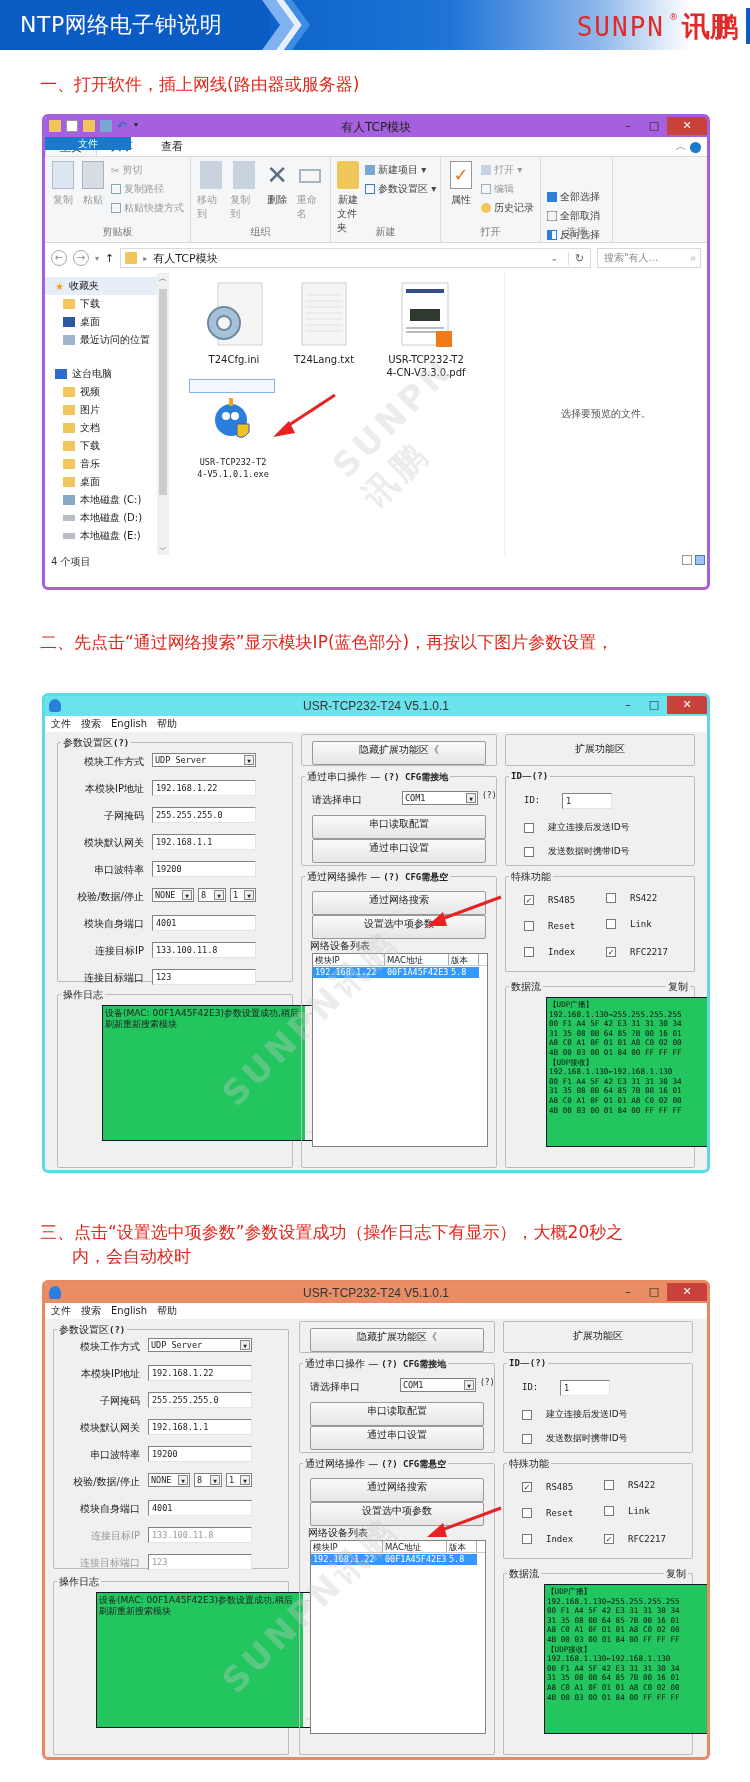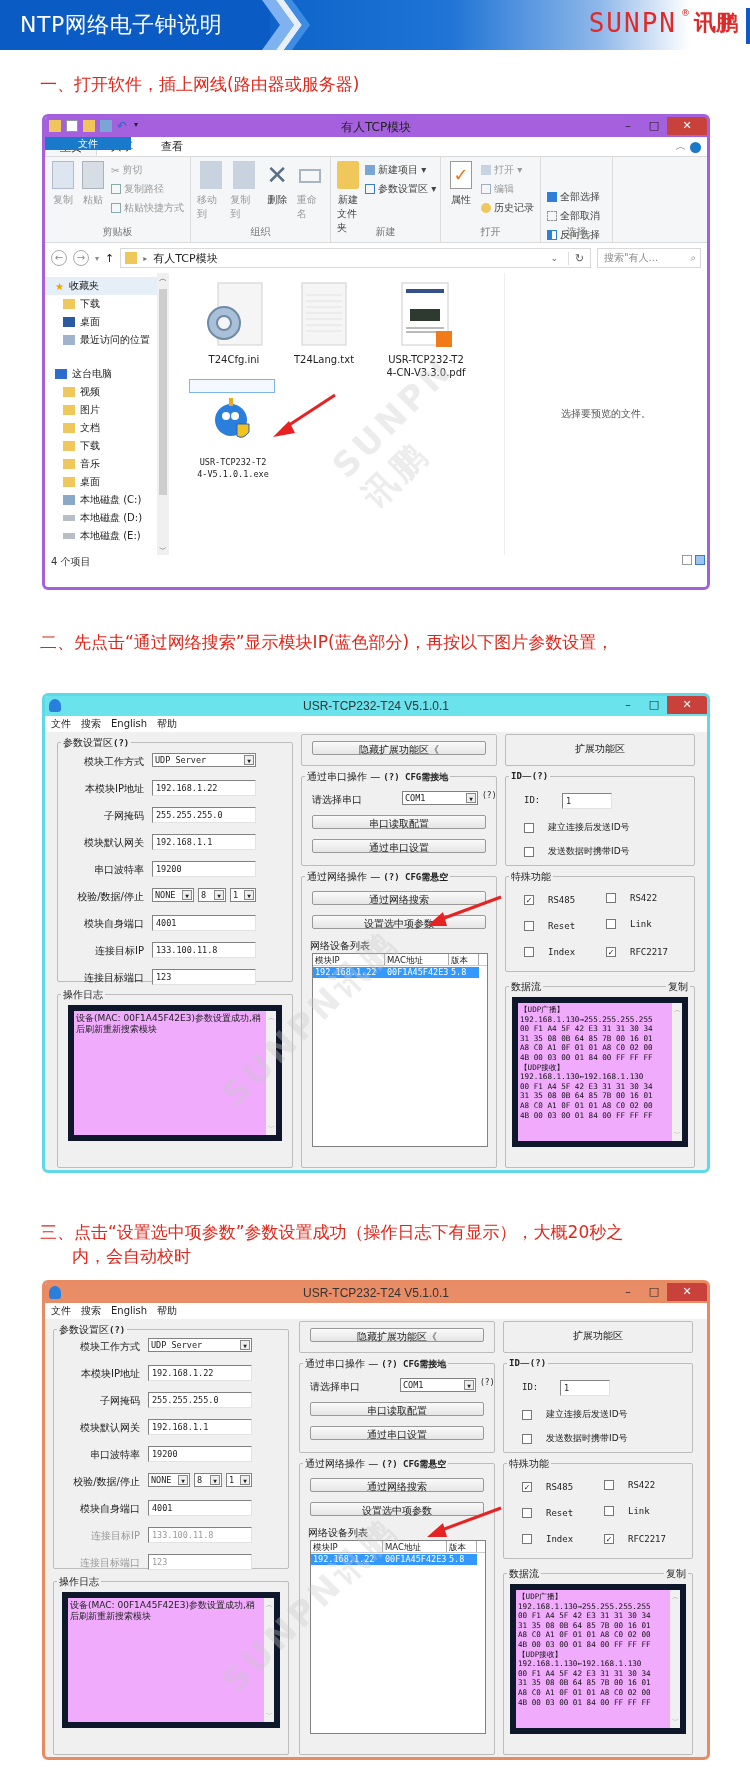--- a/index.html
+++ b/index.html
@@ -3,21 +3,21 @@
 <meta charset="utf-8">
 <style>
 *{box-sizing:border-box;margin:0;padding:0;}
 body{width:750px;height:1782px;background:#fff;font-family:"DejaVu Sans","Liberation Sans",sans-serif;position:relative;overflow:hidden;color:#222;}
 .banner{position:absolute;left:0;top:0;width:750px;height:50px;background:linear-gradient(90deg,#0a55b8 0%,#0e63c9 35%,#1f74d6 60%,#8fb8ea 80%,#ffffff 92%);}
 .banner-left{position:absolute;left:0;top:0;width:270px;height:50px;background:#0b5bc4;clip-path:polygon(0 0,100% 0,100% 100%,0 100%);}
 .banner-title{position:absolute;left:20px;top:10px;font-size:22px;color:#fff;letter-spacing:0.5px;}
 .chevrons{position:absolute;left:262px;top:0;width:60px;height:50px;}
 .brand{position:absolute;right:12px;top:8px;display:flex;align-items:center;gap:4px;}
 .brand-sunpn{font-family:"DejaVu Sans Mono",monospace;font-size:26px;color:#e02a2a;letter-spacing:2px;font-weight:normal;}
-.brand-cn{font-size:22px;color:#e02a2a;font-weight:bold;text-align:center;}
+.brand-cn{font-size:28px;color:#e02a2a;font-weight:bold;text-align:center;}
 .brand-reg{font-size:9px;color:#e02a2a;position:relative;top:-10px;}
 .brand-bar{position:absolute;right:0;top:8px;width:4px;height:36px;background:#0b5bc4;}
 .step{position:absolute;left:40px;color:#e0261b;font-size:17px;line-height:24px;}
 .step .indent{padding-left:32px;display:block;}
 
 .explorer{position:absolute;left:42px;top:114px;width:668px;height:476px;border:3px solid #a460dd;border-radius:6px;background:#fff;overflow:hidden;}
 .ex-titlebar{height:20px;background:#a460dd;position:relative;color:#222;font-size:12px;}
 .ex-title{position:absolute;left:0;right:0;text-align:center;top:2px;}
 .qa{position:absolute;left:4px;top:3px;display:flex;gap:5px;}
 .qa span{width:12px;height:12px;display:inline-block;}
@@ -73,25 +73,25 @@
 .grp{position:absolute;border:1px solid #bcbcbc;border-radius:2px;}
 .grp-label{position:absolute;top:-7px;left:3px;background:#f0f0f0;padding:0 2px;font-size:10px;white-space:nowrap;}
 .grp-label b{font-family:"DejaVu Sans Mono",monospace;font-size:9px;}
 .frow{position:absolute;left:0;width:210px;height:16px;}
 .flabel{position:absolute;right:124px;top:2px;text-align:right;white-space:nowrap;}
 .flabel.gray{color:#999;}
 .finput{position:absolute;left:94px;top:0;width:104px;height:16px;background:#fff;border:1px solid #828282;border-right-color:#e3e3e3;border-bottom-color:#e3e3e3;font-family:"DejaVu Sans Mono",monospace;font-size:8.5px;padding-left:3px;line-height:14px;}
 .finput.gray{color:#999;}
 .sel{position:absolute;height:14px;background:#fff;border:1px solid #828282;font-family:"DejaVu Sans Mono",monospace;font-size:8.5px;padding-left:2px;line-height:12px;}
 .sel .arr{position:absolute;right:1px;top:1px;width:10px;height:10px;border:1px solid #888;background:#eee;font-size:6px;line-height:9px;text-align:center;}
-.wbtn{position:absolute;height:14px;background:linear-gradient(#fafafa,#e5e5e5);border:1px solid #999;border-radius:2px;text-align:center;line-height:16px;font-size:10px;}
+.wbtn{position:absolute;height:24px;background:linear-gradient(#fafafa,#e5e5e5);border:1px solid #999;border-radius:2px;text-align:center;line-height:16px;font-size:10px;}
 .chk{position:absolute;display:flex;align-items:center;gap:14px;font-size:9px;white-space:nowrap;}
 .chk .box{width:10px;height:10px;background:#fff;border:1px solid #777;font-size:9px;line-height:9px;text-align:center;}
 .mono{font-family:"DejaVu Sans Mono",monospace;}
-.textarea{position:absolute;background:#f0abfc;border:6px solid #0f172a;overflow:hidden;}
+.textarea{position:absolute;background:#22c55e;border:1px solid #0f172a;overflow:hidden;margin-left:34px;}
 .textarea .sb{position:absolute;right:0;top:0;bottom:0;width:10px;background:#f0f0f0;font-size:7px;color:#999;}
 .stream{font-family:"DejaVu Sans Mono",monospace;font-size:7.6px;line-height:9.6px;padding:2px 2px;white-space:pre;color:#111;}
 .listview{position:absolute;background:#fff;border:1px solid #828282;}
 .lv-head{display:flex;height:12px;border-bottom:1px solid #ccc;font-size:8.5px;}
 .lv-head div{border-right:1px solid #aaa;padding-left:2px;line-height:12px;}
 .lv-row{display:flex;height:11px;background:#3399ff;color:#fff;font-family:"DejaVu Sans Mono",monospace;font-size:8.5px;line-height:11px;margin-top:1px;}
 .arrow{position:absolute;pointer-events:none;}
 .watermark{position:absolute;color:rgba(200,200,200,0.35);font-size:34px;transform:rotate(-45deg);font-weight:bold;pointer-events:none;letter-spacing:4px;}
 </style>
 </head>

